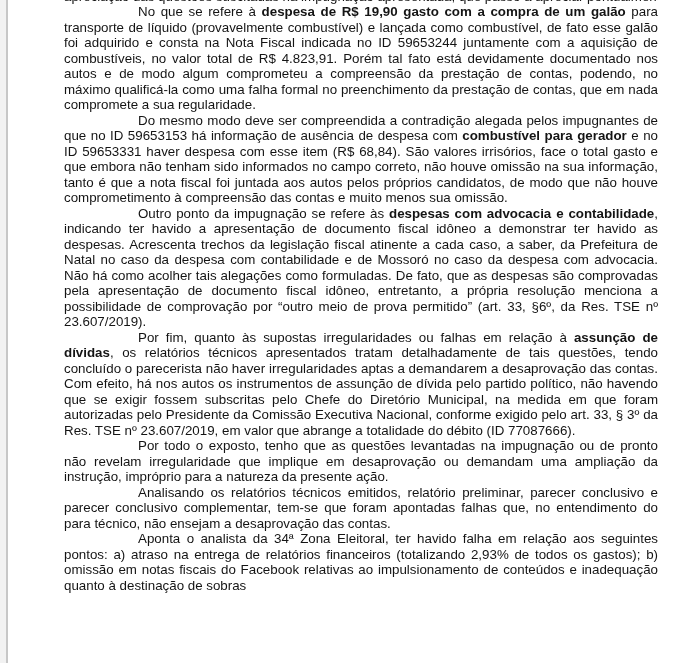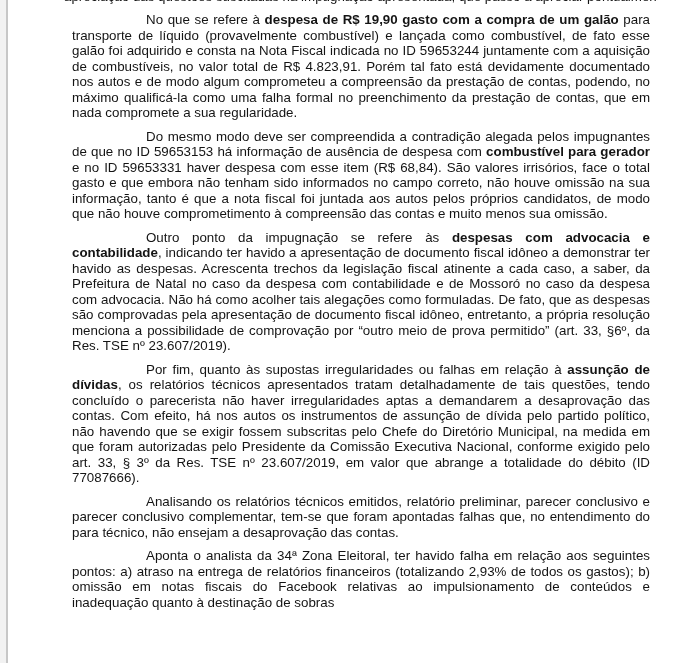--- a/index.html
+++ b/index.html
@@ -40,38 +40,39 @@
     overflow: hidden;
   }
   .clip-top span {
     display: block;
     margin-top: -11.5px;
     text-align: justify;
     text-align-last: justify;
     white-space: nowrap;
   }
   p.para {
-    margin: 8px;
+    margin: 0;
     text-align: justify;
     text-indent: 74px;
   }
   .b { font-weight: bold; }
 </style>
 </head>
 <body style="background: rgb(255, 255, 255);">
 
 <div class="viewport">
   <div class="gutter" style="background: rgb(242, 242, 242); border-right-color: rgb(199, 199, 199);"></div>
 
   <div class="doc-text" style="color: rgb(20, 20, 20);">
     <div class="clip-top">
       <span>apreciação das questões suscitadas na impugnação apresentada, que passo a apreciar pontualmente</span>
     </div>
     <div id="doc-body">
         <p class="para"><span>No que se refere à </span><span class="b">despesa de R$ 19,90 gasto com a compra de um galão</span><span> para transporte de líquido (provavelmente combustível) e lançada como combustível, de fato esse galão foi adquirido e consta na Nota Fiscal indicada no ID 59653244 juntamente com a aquisição de combustíveis, no valor total de R$ 4.823,91. Porém  tal fato está devidamente documentado nos autos e de modo algum comprometeu a compreensão da prestação de contas, podendo, no máximo qualificá-la como uma falha formal no preenchimento da prestação de contas, que em nada compromete a sua regularidade.</span></p>
         <p class="para"><span>Do mesmo modo deve ser compreendida a contradição alegada pelos impugnantes de que no ID 59653153 há informação de ausência de despesa com </span><span class="b">combustível para gerador</span><span> e no ID 59653331 haver despesa com esse item (R$ 68,84). São valores irrisórios, face o total gasto e que embora não tenham sido informados no campo correto, não houve omissão na sua informação, tanto é que a nota fiscal foi juntada aos autos pelos próprios candidatos, de modo que não houve comprometimento à compreensão das contas e muito menos sua omissão.</span></p>
         <p class="para"><span>Outro ponto da impugnação se refere às </span><span class="b">despesas com advocacia e contabilidade</span><span>, indicando ter havido a apresentação de documento fiscal idôneo a demonstrar ter havido as despesas. Acrescenta trechos da legislação fiscal atinente a cada caso, a saber, da Prefeitura de Natal no caso da despesa com contabilidade e de Mossoró no caso da despesa com advocacia. Não há como acolher tais alegações como formuladas. De fato, que as despesas são comprovadas pela apresentação de documento fiscal idôneo, entretanto, a própria resolução menciona a possibilidade de comprovação por “outro meio de prova permitido” (art. 33, §6º, da Res. TSE nº 23.607/2019).</span></p>
         <p class="para"><span>Por fim, quanto às supostas irregularidades ou falhas em relação à </span><span class="b">assunção de dívidas</span><span>, os relatórios técnicos apresentados tratam detalhadamente de tais questões, tendo concluído o parecerista não haver irregularidades aptas a demandarem a desaprovação das contas. Com efeito, há nos autos os instrumentos de assunção de dívida pelo partido político, não havendo que se exigir fossem subscritas pelo Chefe do Diretório Municipal, na medida em que foram autorizadas pelo Presidente da Comissão Executiva Nacional, conforme exigido pelo art. 33, § 3º da Res. TSE nº 23.607/2019, em valor que abrange a totalidade do débito (ID 77087666).</span></p>
+        <p class="para"><span>Por todo o exposto, tenho que as questões levantadas na impugnação ou de pronto não revelam irregularidade que implique em desaprovação ou demandam uma ampliação da instrução, impróprio para a natureza da presente ação.</span></p>
         <p class="para"><span>Analisando os relatórios técnicos emitidos, relatório preliminar, parecer conclusivo e parecer conclusivo complementar, tem-se que foram apontadas falhas que, no entendimento do para técnico, não ensejam a desaprovação das contas.</span></p>
         <p class="para"><span>Aponta o analista da 34ª Zona Eleitoral, ter havido falha em relação aos seguintes pontos: a) atraso na entrega de relatórios financeiros (totalizando 2,93% de todos os gastos); b) omissão em notas fiscais do Facebook relativas ao impulsionamento de conteúdos e inadequação quanto à destinação de sobras</span></p>
       </div>
   </div>
 </div>
 
 </body></html>

